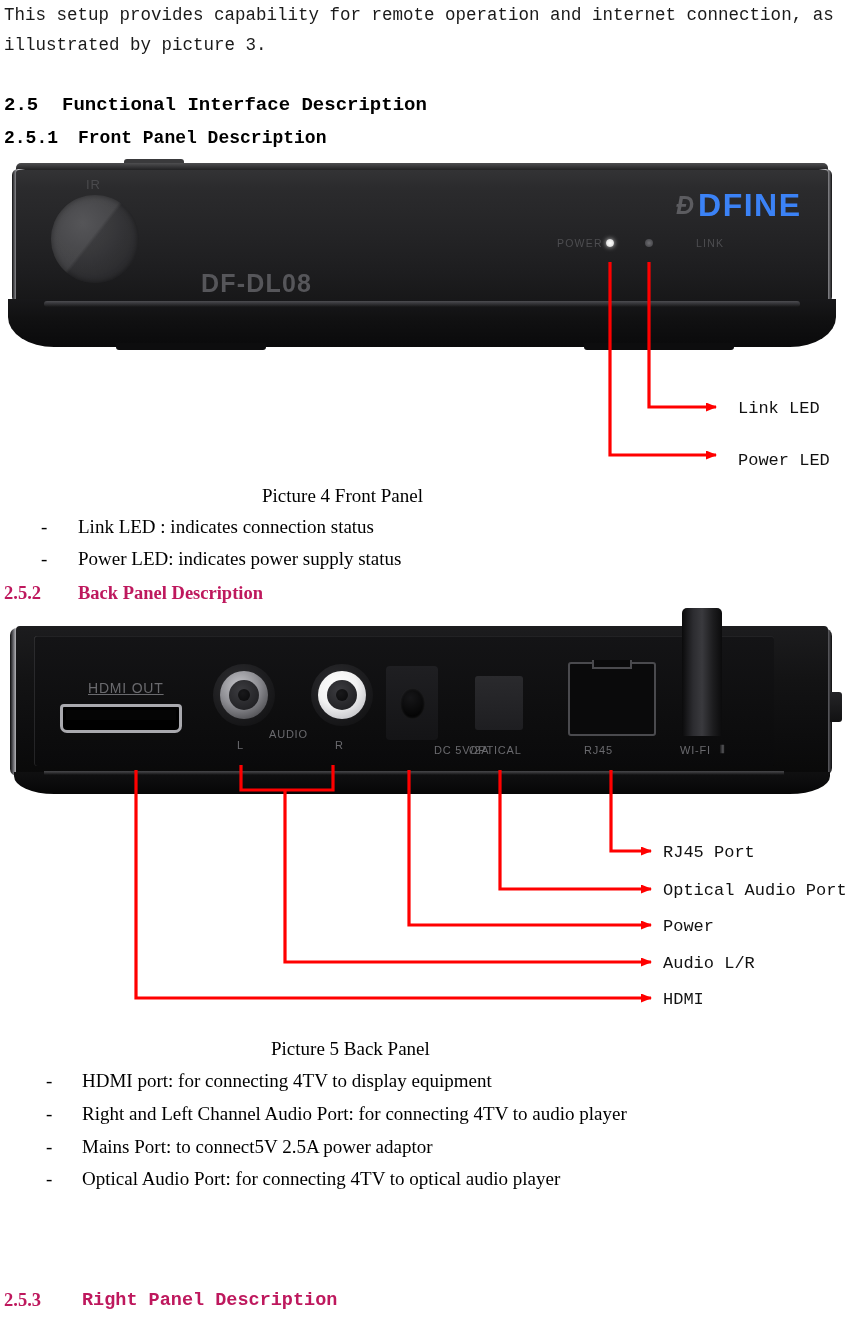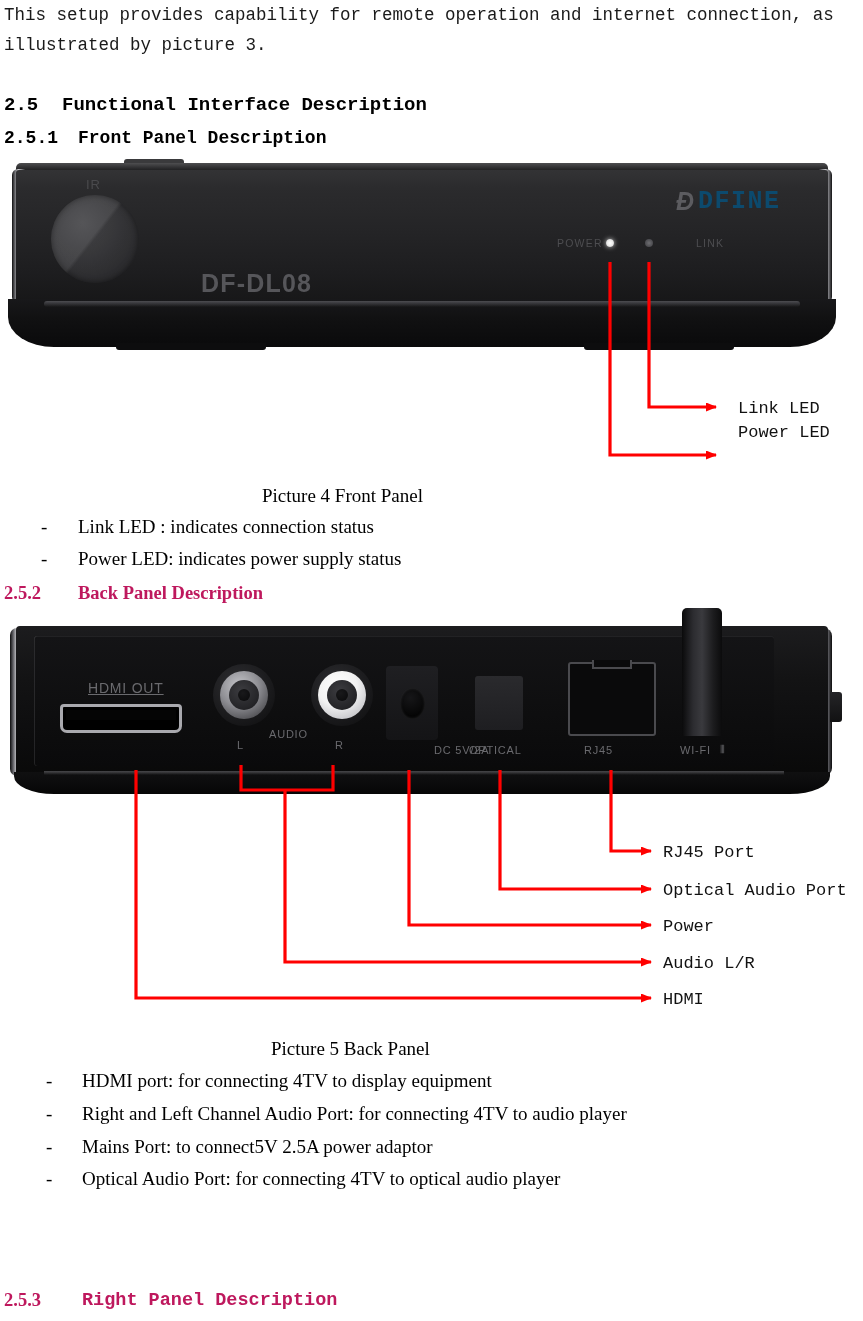--- a/index.html
+++ b/index.html
@@ -230,25 +230,25 @@
   }
   .fp-brand-mark {
     font-family: "Liberation Sans", sans-serif;
     font-size: 25px;
     font-weight: bold;
     font-style: italic;
     color: #5c5c60;
     line-height: 1;
   }
   .fp-brand-text {
-    font-family: Liberation Mono, monospace;
-    font-size: 25px;
+    font-family: Liberation Sans, sans-serif;
+    font-size: 32px;
     font-weight: bold;
     letter-spacing: 1.5px;
-    color: #0c4a6e;
+    color: #3b82f6;
     line-height: 1;
   }
   .fp-led-label {
     position: absolute;
     font-family: "Liberation Sans", sans-serif;
     font-size: 10.5px;
     letter-spacing: 1.2px;
     color: #4d4d50;
     top: 74px;
   }
@@ -531,21 +531,21 @@
       <path d="M0,0 L11,4.5 L0,9 Z" fill="#FF0000"></path>
     </marker>
   </defs>
 
   <path d="M610,262 L610,455 L716,455" stroke="#FF0000" stroke-width="3.2" fill="none" marker-end="url(#arrow-red)"></path>
 
   <path d="M649,262 L649,407 L716,407" stroke="#FF0000" stroke-width="3.2" fill="none" marker-end="url(#arrow-red)"></path>
 </svg>
 
 <div class="callout-label" style="left:738px; top:400px;">Link LED</div>
-<div class="callout-label" style="left:738px; top:424px;text-align:center;">Power LED</div>
+<div class="callout-label" style="left:738px; top:452px;text-align:center;">Power LED</div>
 
 <div class="caption" style="left:262px; top:485px;">Picture 4 Front Panel</div>
 
 <div class="bullet-dash" style="left:41px; top:516px;">-</div>
 <div class="bullet-text" style="left:78px; top:516px;">Link LED : indicates connection status</div>
 
 <div class="bullet-dash" style="left:41px; top:548px;">-</div>
 <div class="bullet-text" style="left:78px; top:548px;">Power LED: indicates power supply status</div>
 
 <div class="h3" style="left:4px; top:583px;">2.5.2</div>

